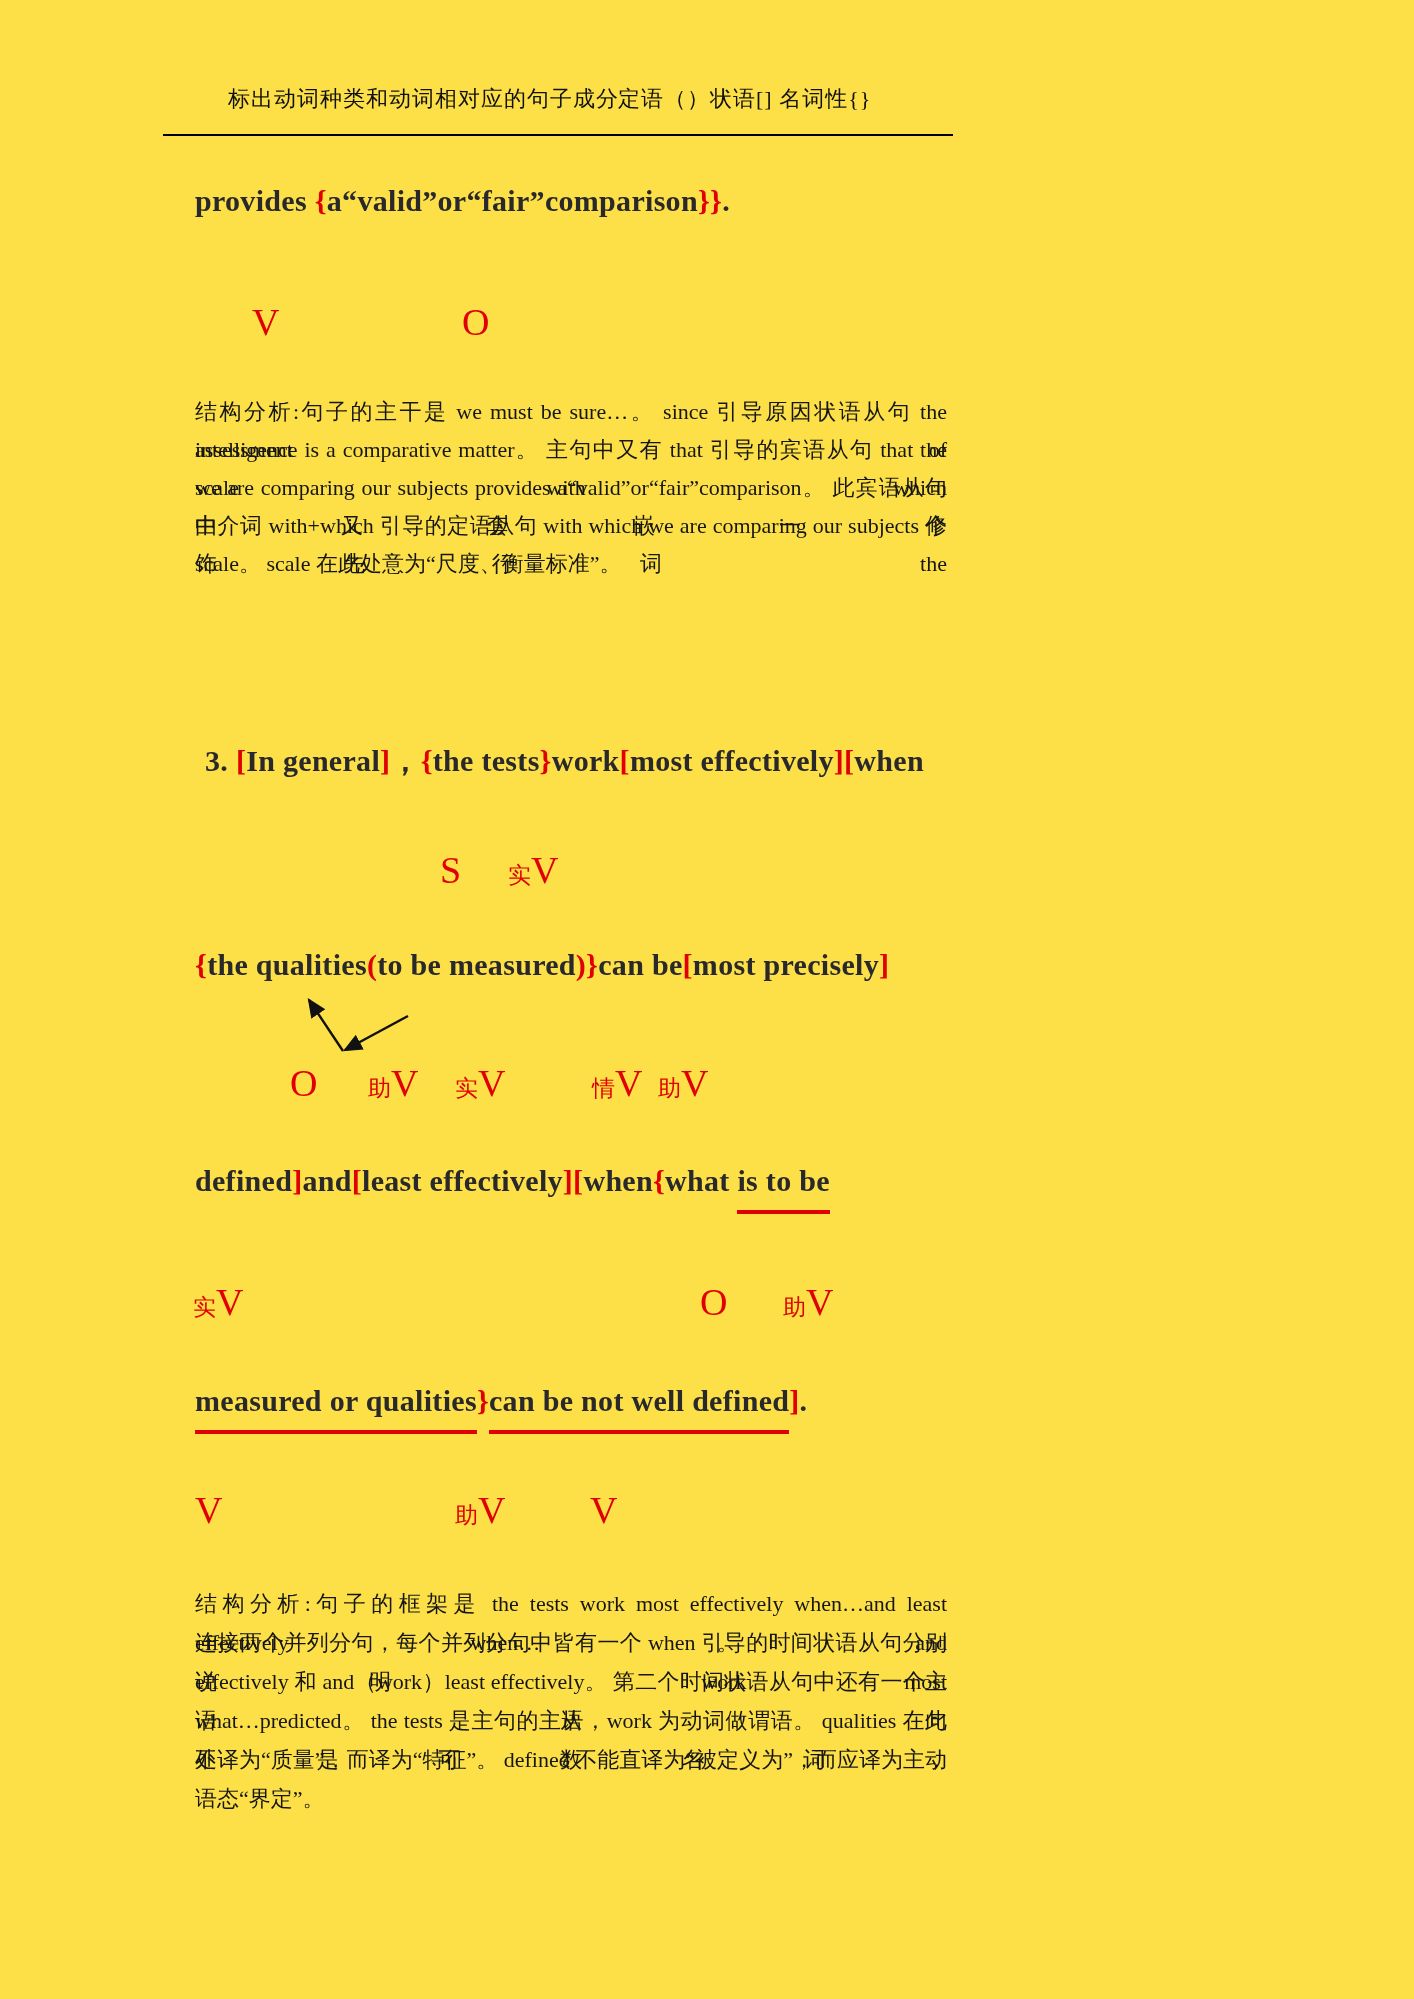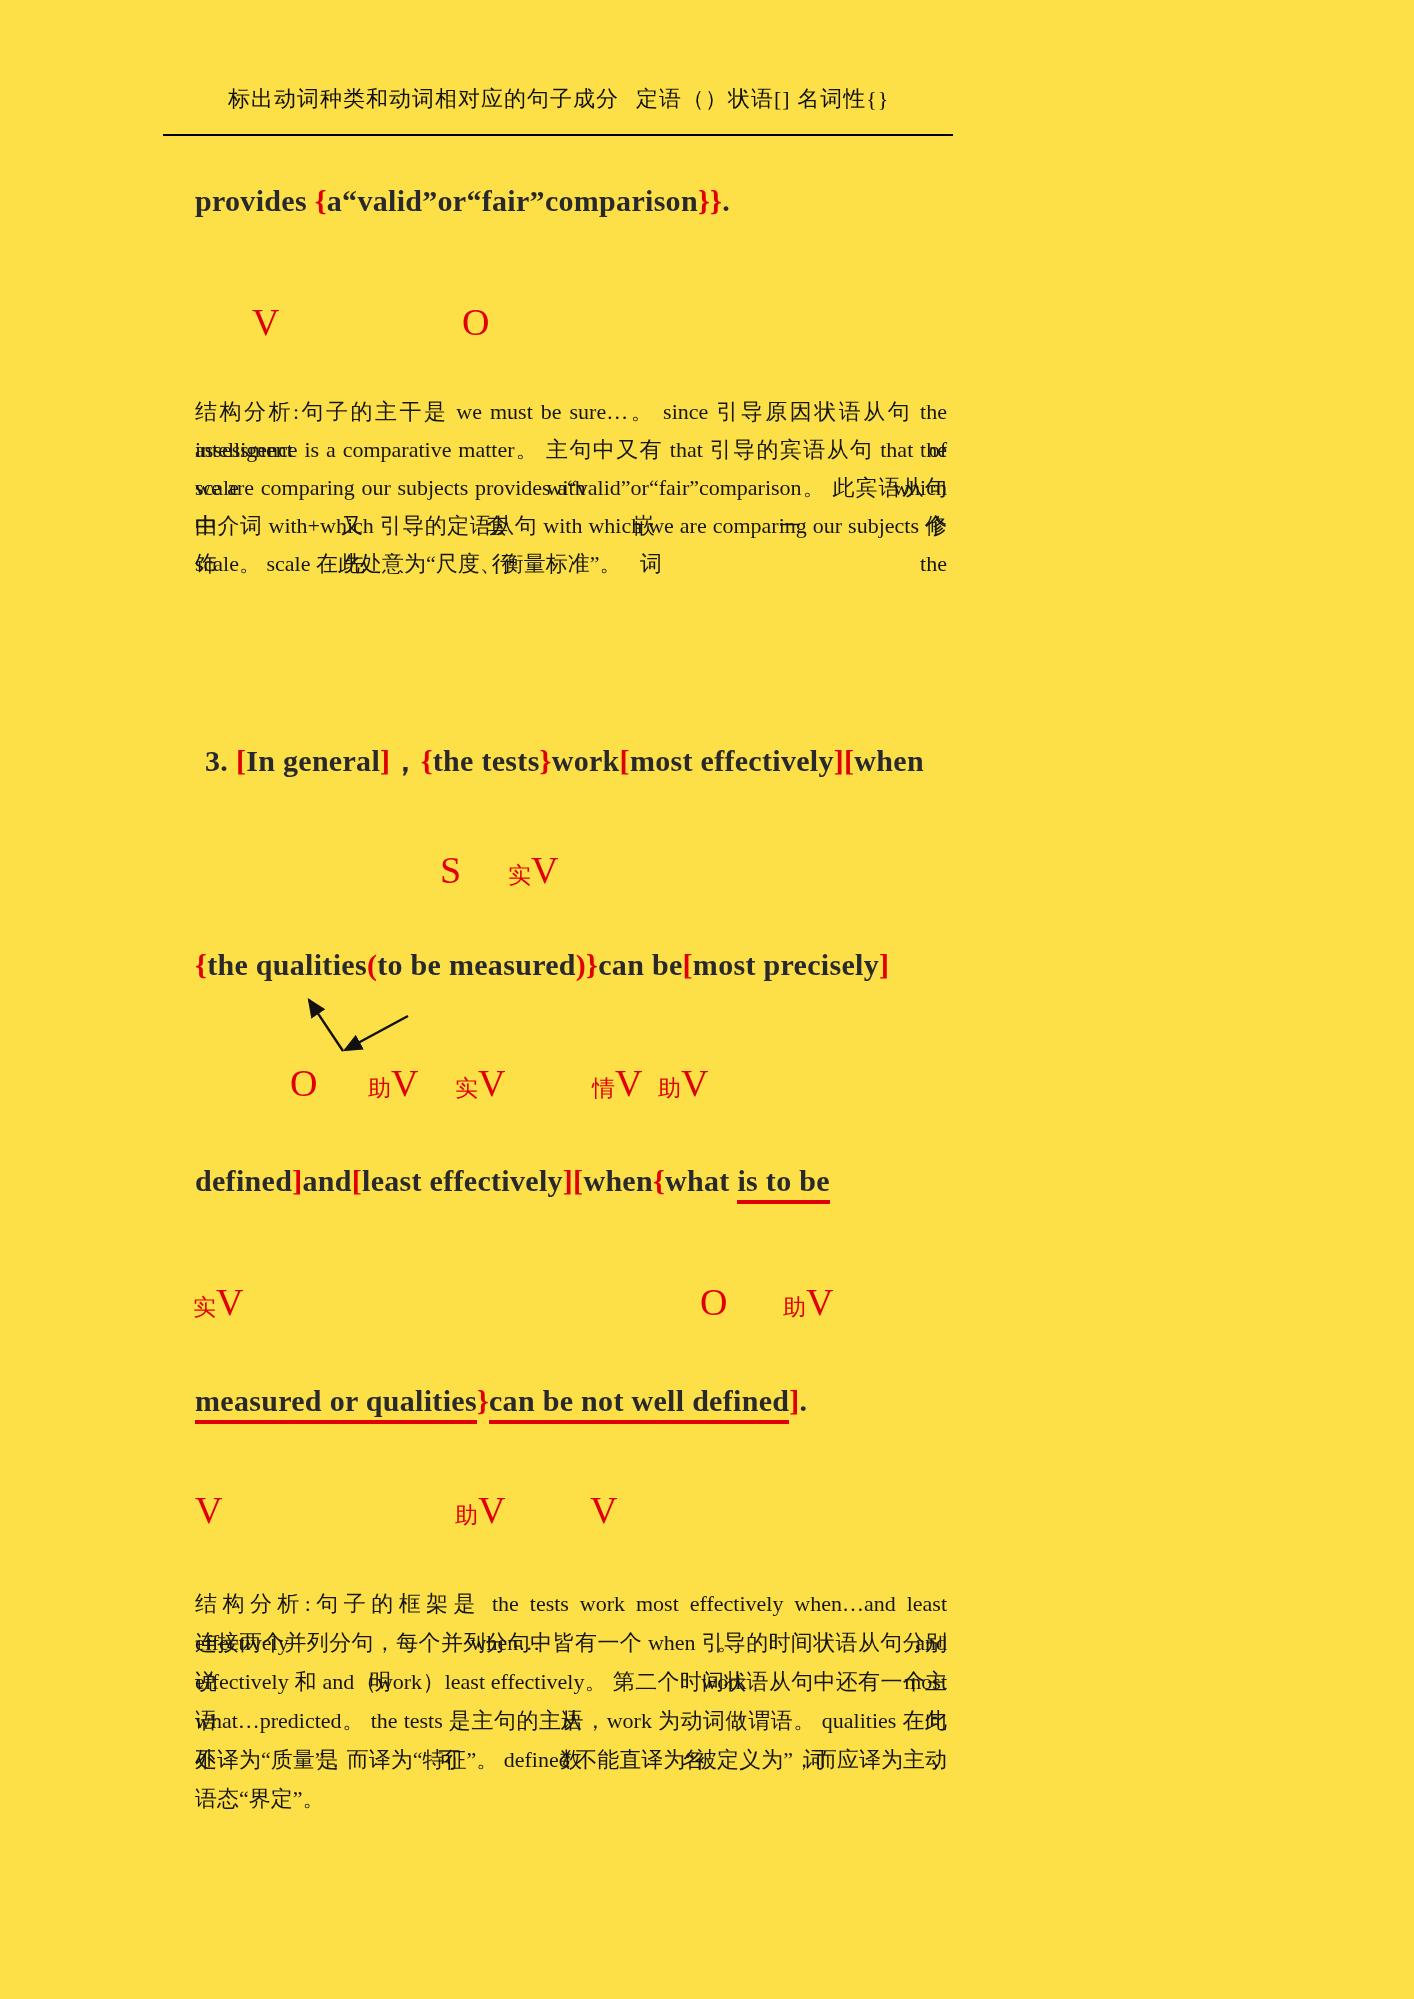--- a/index.html
+++ b/index.html
@@ -5,29 +5,29 @@
   html,body { margin:0; padding:0; background:#888; }
   .page {
     position:relative; width:1414px; height:1999px; margin:0 auto;
     background:#fde047; overflow:hidden;
     font-family:"Liberation Serif","DejaVu Serif",serif;
     color:#1c1c1c;
   }
   
   .hdr { position:absolute; top:84px; font-size:22px; letter-spacing:1px; color:#111; white-space:nowrap; }
   .hdr-left { left:228px; }
-  .hdr-right { left:636px; }
+  .hdr-right { left:618px; }
   .hdr-rule { position:absolute; top:134px; left:163px; width:790px; height:2px; background:#000; }
   
   .sent {
     position:absolute; left:195px; white-space:nowrap;
     font-size:30px; font-weight:bold; color:#29292b; letter-spacing:.3px;
   }
   .sent .r { color:var(--red,#e00000); }
-  .sent .u { border-bottom:4px solid var(--red,#e00000); padding-bottom:3px; }
+  .sent .u { border-bottom:4px solid var(--red,#e00000); padding-bottom:13px; }
   
   .vrow { position:absolute; left:0; top:0; width:100%; height:50px; }
   .tok { position:absolute; top:0; white-space:nowrap; color:var(--red,#e00000); font-size:38px; line-height:44px; }
   .tok .cjk { font-size:23px; }
   
   .para { position:absolute; left:195px; width:752px; font-size:22px; color:#161616; }
   .para .ln { text-align:justify; text-align-last:justify; height:38px; line-height:38px; white-space:nowrap0; }
   .para.p2 .ln { height:39px; line-height:39px; }
   .para .ln.last { text-align-last:left; }
   

